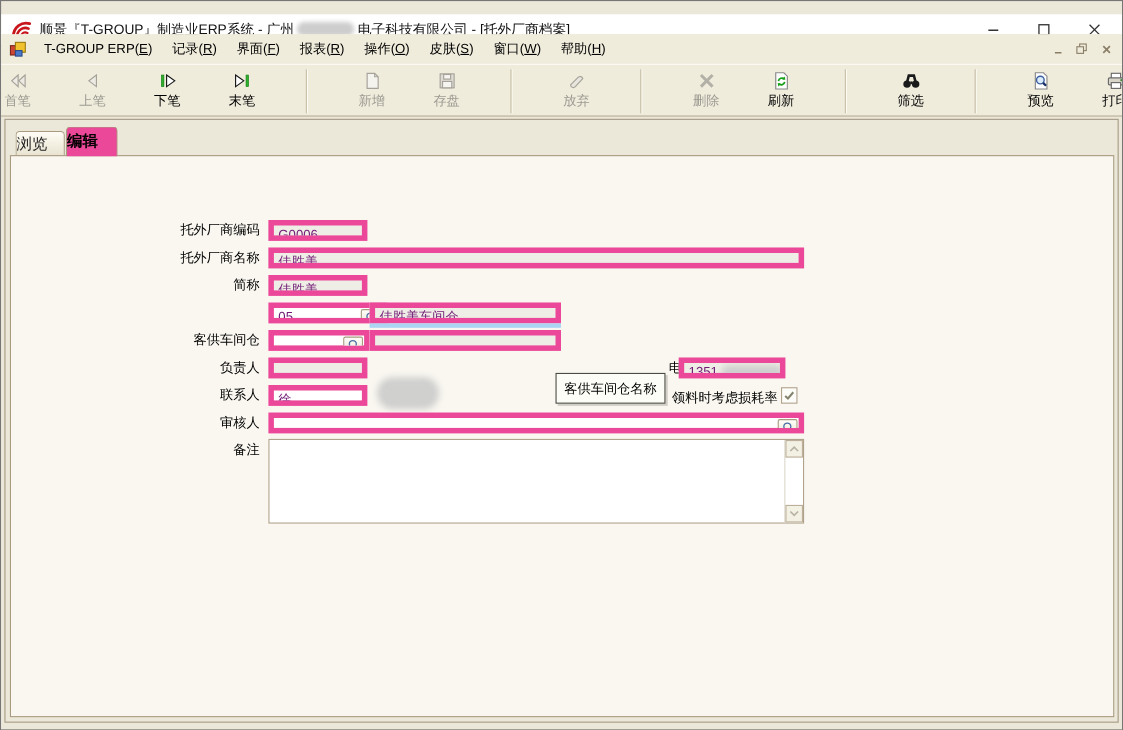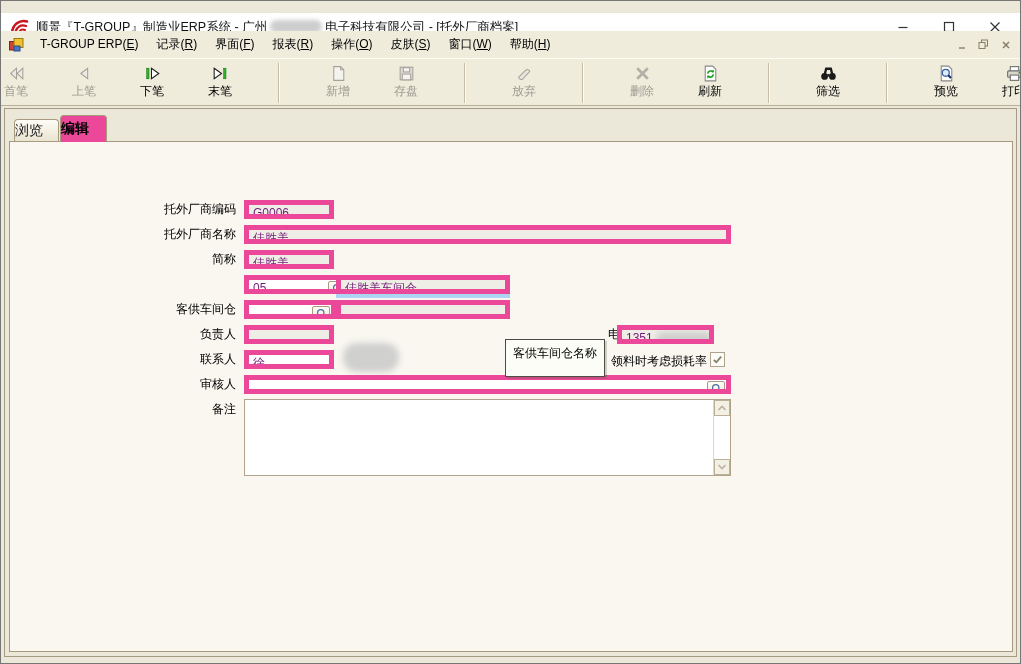--- a/index.html
+++ b/index.html
@@ -47,21 +47,21 @@
   
   .flabel { position:absolute; left:0; width:226px; height:19px; line-height:19px; text-align:right; color:#000000; }
   .field { position:absolute; height:19px; background:#efeee6; border:5px solid #ec4899;
     padding:2px 4px; font-size:12px; line-height:13px; color:#701a75; overflow:hidden; }
   .field.white { background:#ffffff; }
   .lookup { position:absolute; right:1px; top:1px; width:18px; height:15px;
     background:linear-gradient(#fffef9,#e9e4d2); border:1px solid #a89a7e; border-radius:2px;
     display:flex; align-items:center; justify-content:center; cursor:pointer; }
   .focusbar { position:absolute; height:4px; background:#abd5f3; }
   .blurpatch { position:absolute; background:rgba(203,203,203,.9); filter:blur(3px); border-radius:8px; }
-  .tooltip { position:absolute; left:495px; top:197px; height:38px; background:#fdfdf8;
+  .tooltip { position:absolute; left:495px; top:197px; height:28px; background:#fdfdf8;
     border:1px solid #4c4c44; padding:5px 7px 0 7px; box-shadow:2px 2px 0 rgba(90,85,70,.25);
     white-space:nowrap; z-index:5; }
   .cbox { position:absolute; left:700px; top:210px; width:15px; height:15px; background:#fcfcf8;
     border:1px solid #b1a28c; display:flex; align-items:center; justify-content:center; cursor:pointer; }
   .remarkbox { position:absolute; left:234px; top:257px; width:487px; height:77px;
     background:#fff; border:1px solid #b1a28c; }
   .vsb { position:absolute; right:0; top:0; bottom:0; width:17px; border-left:1px solid #dcd7ca; }
   .sbarrow { position:absolute; right:0; width:16px; height:16px; background:#f3f0e4;
     border:1px solid #bcb09a; display:flex; align-items:center; justify-content:center; cursor:pointer; }
   .sbarrow.up { top:0; } .sbarrow.down { bottom:0; }

